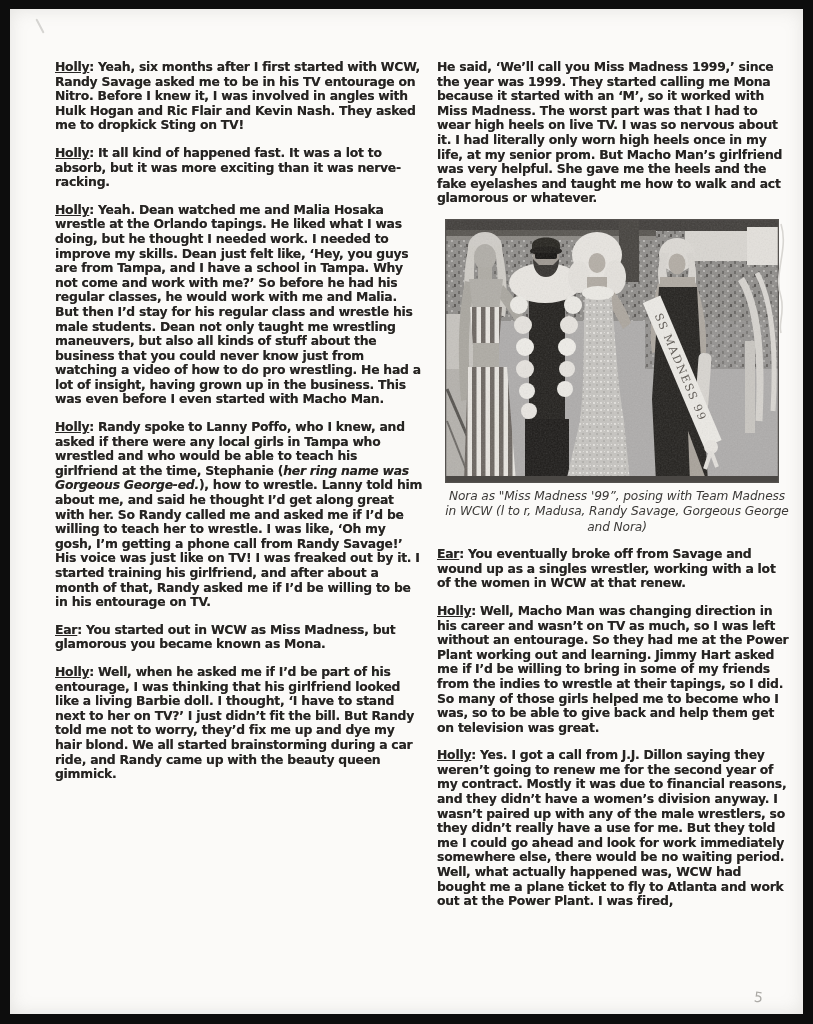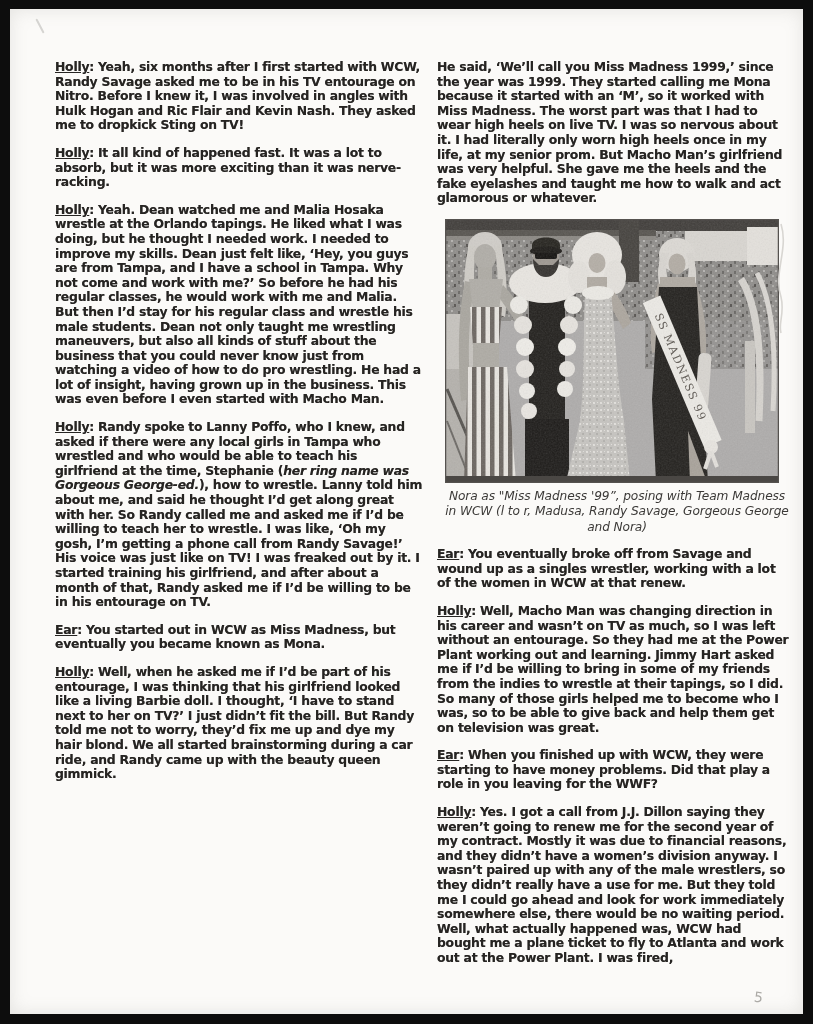--- a/index.html
+++ b/index.html
@@ -52,21 +52,21 @@
 
 <div class="page">
 
   <div class="pencil-tick"></div>
 
   <div class="col col-left">
       <p class="para"><span class="speaker">Holly</span>: <span>Yeah, six months after I first started with WCW, Randy Savage asked me to be in his TV entourage on Nitro. Before I knew it, I was involved in angles with Hulk Hogan and Ric Flair and Kevin Nash. They asked me to dropkick Sting on TV!</span></p>
       <p class="para"><span class="speaker">Holly</span>: <span>It all kind of happened fast. It was a lot to absorb, but it was more exciting than it was nerve-racking.</span></p>
       <p class="para"><span class="speaker">Holly</span>: <span>Yeah. Dean watched me and Malia Hosaka wrestle at the Orlando tapings. He liked what I was doing, but he thought I needed work. I needed to improve my skills. Dean just felt like, ‘Hey, you guys are from Tampa, and I have a school in Tampa. Why not come and work with me?’ So before he had his regular classes, he would work with me and Malia. But then I’d stay for his regular class and wrestle his male students. Dean not only taught me wrestling maneuvers, but also all kinds of stuff about the business that you could never know just from watching a video of how to do pro wrestling. He had a lot of insight, having grown up in the business. This was even before I even started with Macho Man.</span></p>
       <p class="para"><span class="speaker">Holly</span>: <span>Randy spoke to Lanny Poffo, who I knew, and asked if there were any local girls in Tampa who wrestled and who would be able to teach his girlfriend at the time, Stephanie (</span><span class="em">her ring name was Gorgeous George-ed.</span><span>), how to wrestle. Lanny told him about me, and said he thought I’d get along great with her. So Randy called me and asked me if I’d be willing to teach her to wrestle. I was like, ‘Oh my gosh, I’m getting a phone call from Randy Savage!’ His voice was just like on TV! I was freaked out by it. I started training his girlfriend, and after about a month of that, Randy asked me if I’d be willing to be in his entourage on TV.</span></p>
-      <p class="para"><span class="speaker">Ear</span>: <span>You started out in WCW as Miss Madness, but eventually you became known as Mona.</span></p>
+      <p class="para"><span class="speaker">Ear</span>: <span>You started out in WCW as Miss Madness, but glamorous you became known as Mona.</span></p>
       <p class="para"><span class="speaker">Holly</span>: <span>Well, when he asked me if I’d be part of his entourage, I was thinking that his girlfriend looked like a living Barbie doll. I thought, ‘I have to stand next to her on TV?’ I just didn’t fit the bill. But Randy told me not to worry, they’d fix me up and dye my hair blond. We all started brainstorming during a car ride, and Randy came up with the beauty queen gimmick.</span></p>
     </div>
 
   <div class="col col-right">
     <div>
         <p class="para"><span>He said, ‘We’ll call you Miss Madness 1999,’ since the year was 1999. They started calling me Mona because it started with an ‘M’, so it worked with Miss Madness. The worst part was that I had to wear high heels on live TV. I was so nervous about it. I had literally only worn high heels once in my life, at my senior prom. But Macho Man’s girlfriend was very helpful. She gave me the heels and the fake eyelashes and taught me how to walk and act glamorous or whatever.</span></p>
       </div>
 
     <figure class="photo">
       <svg width="334" height="264" viewBox="0 0 334 264" role="img">
@@ -182,21 +182,20 @@
         <rect width="334" height="264" filter="url(#grain)" opacity="0.16"></rect>
         <rect x="0" y="257" width="334" height="7" fill="#4a4744"></rect>
         <rect x="0.5" y="0.5" width="333" height="263" fill="none" stroke="#55524f" stroke-width="1.5"></rect>
       </svg>
       <figcaption>Nora as "Miss Madness '99”, posing with Team Madness in WCW (l to r, Madusa, Randy Savage, Gorgeous George and Nora)</figcaption>
     </figure>
 
     <div>
         <p class="para"><span class="speaker">Ear</span>: <span>You eventually broke off from Savage and wound up as a singles wrestler, working with a lot of the women in WCW at that renew.</span></p>
         <p class="para"><span class="speaker">Holly</span>: <span>Well, Macho Man was changing direction in his career and wasn’t on TV as much, so I was left without an entourage. So they had me at the Power Plant working out and learning. Jimmy Hart asked me if I’d be willing to bring in some of my friends from the indies to wrestle at their tapings, so I did. So many of those girls helped me to become who I was, so to be able to give back and help them get on television was great.</span></p>
-        <p class="para"><span class="speaker">Ear</span>: <span>When you finished up with WCW, they were starting to have money problems. Did that play a role in you leaving for the WWF?</span></p>
         <p class="para"><span class="speaker">Holly</span>: <span>Yes. I got a call from J.J. Dillon saying they weren’t going to renew me for the second year of my contract. Mostly it was due to financial reasons, and they didn’t have a women’s division anyway. I wasn’t paired up with any of the male wrestlers, so they didn’t really have a use for me. But they told me I could go ahead and look for work immediately somewhere else, there would be no waiting period. Well, what actually happened was, WCW had bought me a plane ticket to fly to Atlanta and work out at the Power Plant. I was fired,</span></p>
       </div>
   </div>
 
   <svg class="pencil-squiggle" width="26" height="115" viewBox="0 0 26 115">
     <path d="M13,3 C21,28 5,52 13,76 C17,92 10,102 13,112" stroke="#d8d6d2" stroke-width="1.6" fill="none"></path>
   </svg>
 
   <div class="page-mark">5</div>
 

